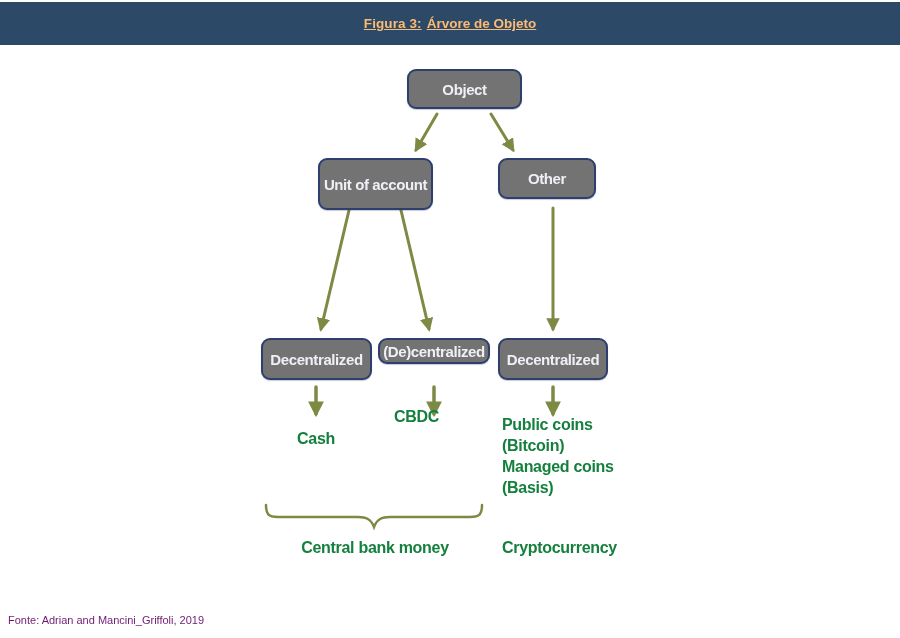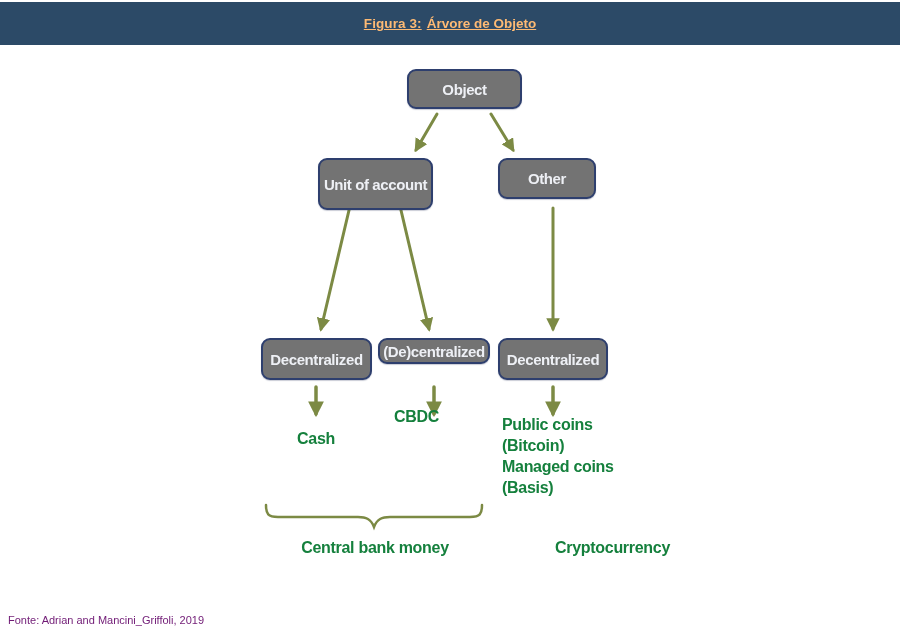--- a/index.html
+++ b/index.html
@@ -45,21 +45,21 @@
   
   .leaf {
     position: absolute;
     color: #15803d;
     font-weight: 700; font-size: 16px; letter-spacing: -0.3px;
   }
   #leaf-cash { left: 276px; top: 430px; width: 80px;  text-align: center; }
   #leaf-cbdc { left: 394px; top: 408px; width: 80px;  text-align: left; }
   #leaf-public-coins { left: 502px; top: 414px; width: 140px; line-height: 21px; text-align: left; }
   #label-central-bank-money { left: 290px; top: 539px; width: 170px; text-align: center; }
-  #label-cryptocurrency     { left: 530px; top: 539px; width: 140px; text-align: right; }
+  #label-cryptocurrency     { left: 502px; top: 539px; width: 140px; text-align: left; }
 
   
   svg.connectors {
     position: absolute; left: 0; top: 0;
     width: 900px; height: 638px;
     pointer-events: none;
   }
 
   
   .footer-source {

